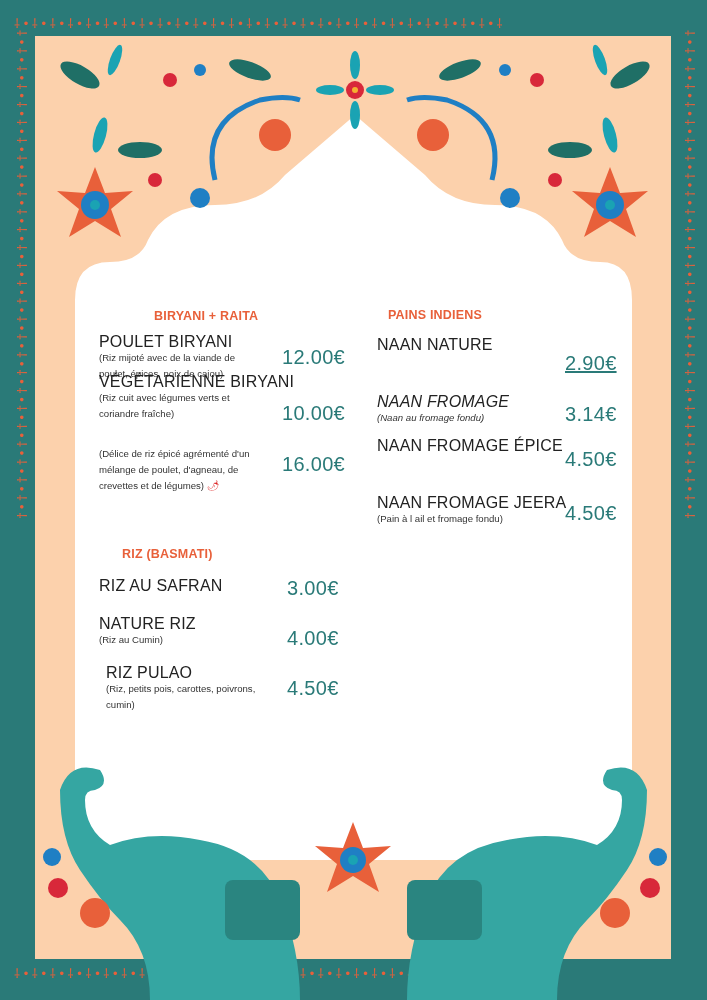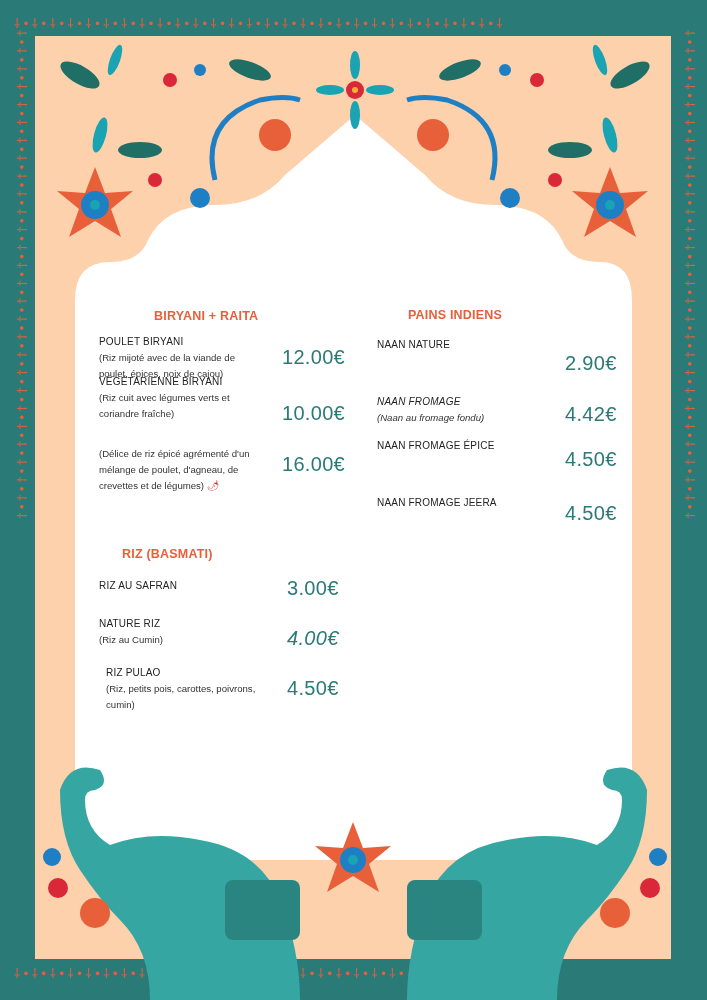--- a/index.html
+++ b/index.html
@@ -6,21 +6,21 @@
   body{width:707px;height:1000px;position:relative;overflow:hidden;background:#2a7a78;font-family:"Liberation Sans",sans-serif;}
   .frame{position:absolute;left:0;top:0;width:707px;height:1000px;background:#2a7a78;}
   .border-deco{position:absolute;color:#e8603a;font-size:13px;line-height:1;letter-spacing:0;white-space:nowrap;}
   .border-top{left:14px;top:17px;}
   .border-bottom{left:14px;top:967px;}
   .border-left{left:14px;top:30px;width:14px;writing-mode:vertical-rl;}
   .border-right{left:682px;top:30px;width:14px;writing-mode:vertical-rl;}
   .peach{position:absolute;left:35px;top:36px;width:636px;height:923px;background:#fcd1ac;}
   .section-title{position:absolute;color:#e8603a;font-weight:bold;font-size:12.5px;letter-spacing:0.2px;}
   .item{position:absolute;width:260px;}
-  .item-name{font-size:10px;color:#222;letter-spacing:0.2px;line-height:16px;}
+  .item-name{font-size:16px;color:#222;letter-spacing:0.2px;line-height:16px;}
   .item-desc{font-size:9.6px;color:#333;line-height:16px;}
   .price{position:absolute;color:#2a7a78;font-size:20px;letter-spacing:0.3px;}
   .chili{color:#d22;font-size:10px;}
 </style>
 </head>
 <body>
 
 <div class="frame">
   <div class="border-deco border-top">⸸ • ⸸ • ⸸ • ⸸ • ⸸ • ⸸ • ⸸ • ⸸ • ⸸ • ⸸ • ⸸ • ⸸ • ⸸ • ⸸ • ⸸ • ⸸ • ⸸ • ⸸ • ⸸ • ⸸ • ⸸ • ⸸ • ⸸ • ⸸ • ⸸ • ⸸ • ⸸ • ⸸</div>
   <div class="border-deco border-bottom">⸸ • ⸸ • ⸸ • ⸸ • ⸸ • ⸸ • ⸸ • ⸸ • ⸸ • ⸸ • ⸸ • ⸸ • ⸸ • ⸸ • ⸸ • ⸸ • ⸸ • ⸸ • ⸸ • ⸸ • ⸸ • ⸸ • ⸸ • ⸸ • ⸸ • ⸸ • ⸸ • ⸸</div>
@@ -124,43 +124,44 @@
 
   <div class="item" style="left:99px;top:578px;">
     <div class="item-name">RIZ AU SAFRAN</div>
   </div>
   <div class="price" style="left:287px;top:577px;">3.00€</div>
 
   <div class="item" style="left:99px;top:616px;">
     <div class="item-name">NATURE RIZ</div>
     <div class="item-desc">(Riz au Cumin)</div>
   </div>
-  <div class="price" style="left:287px;top:627px;font-style:italic;">4.00€</div>
+  <div class="price" style="left:287px;top:627px;">4.00€</div>
 
   <div class="item" style="left:106px;top:665px;">
     <div class="item-name">RIZ PULAO</div>
     <div class="item-desc" style="width:170px;">(Riz, petits pois, carottes, poivrons, cumin)</div>
   </div>
   <div class="price" style="left:287px;top:677px;">4.50€</div>
 
-  <div class="section-title" style="left:408px;top:308px;">PAINS INDIENS</div>
+  <div class="section-title" style="left:388px;top:308px;">PAINS INDIENS</div>
 
   <div class="item" style="left:377px;top:337px;">
     <div class="item-name">NAAN NATURE</div>
   </div>
-  <div class="price" style="left:565px;top:352px;">2.90€</div>
+  <div class="price" style="left:565px;top:352px;text-decoration:underline;">2.90€</div>
 
   <div class="item" style="left:377px;top:394px;font-style:italic;">
     <div class="item-name">NAAN FROMAGE</div>
     <div class="item-desc">(Naan au fromage fondu)</div>
   </div>
-  <div class="price" style="left:565px;top:403px;">4.42€</div>
+  <div class="price" style="left:565px;top:403px;">3.14€</div>
 
   <div class="item" style="left:377px;top:438px;">
     <div class="item-name">NAAN FROMAGE ÉPICE</div>
   </div>
   <div class="price" style="left:565px;top:448px;">4.50€</div>
 
   <div class="item" style="left:377px;top:495px;">
     <div class="item-name">NAAN FROMAGE JEERA</div>
+    <div class="item-desc">(Pain à l ail et fromage fondu)</div>
   </div>
   <div class="price" style="left:565px;top:502px;">4.50€</div>
 </div>
 
 </body></html>

